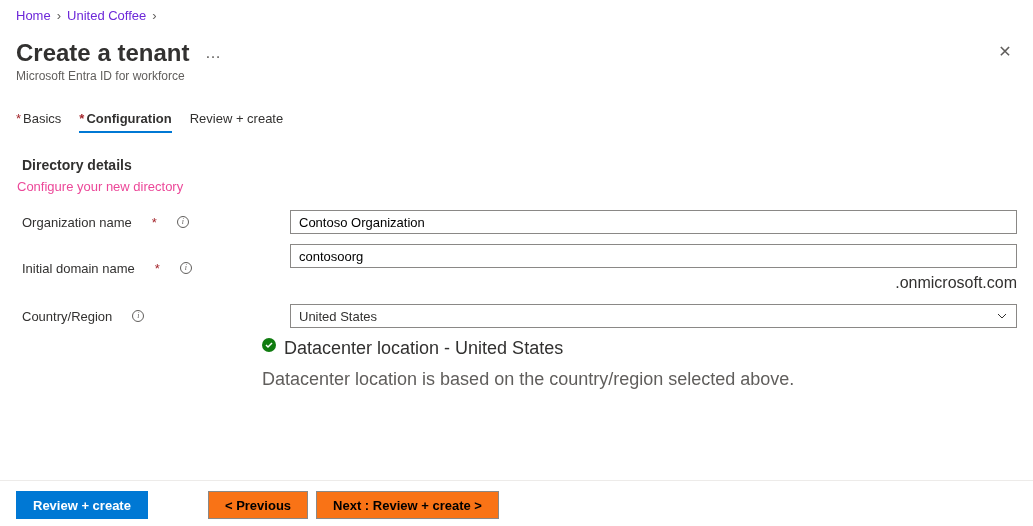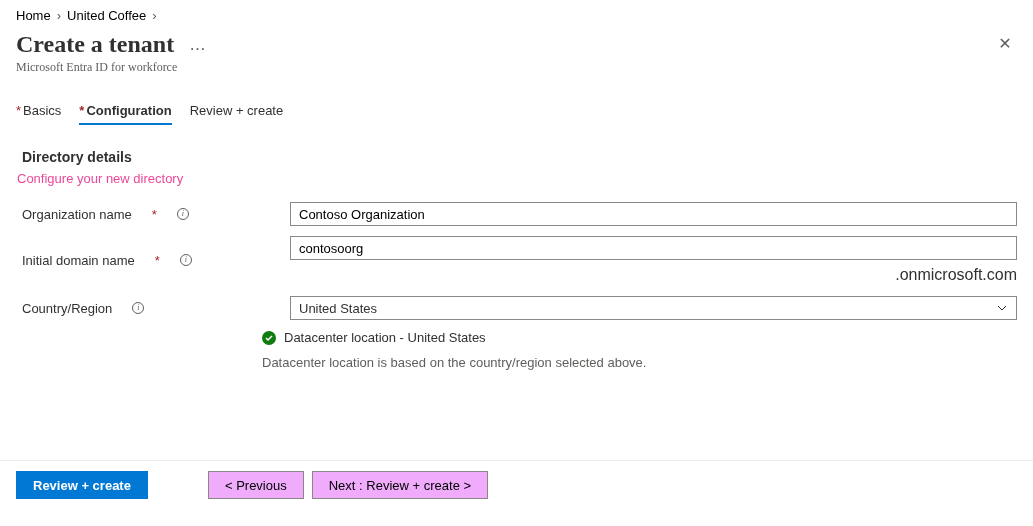--- a/index.html
+++ b/index.html
@@ -15,32 +15,31 @@
     padding: 8px 16px 0 16px;
     position: relative;
   }
   .breadcrumb {
     display: flex;
     align-items: center;
     gap: 6px;
     font-size: 13px;
   }
   .breadcrumb a {
-    color: #000000;
+    color: #6d28d9;
     text-decoration: none;
   }
   .breadcrumb .sep {
     color: #605e5c;
   }
   .header-row {
     display: flex;
     align-items: flex-start;
     justify-content: space-between;
-    margin-top: 8px;
-    font-family: Liberation Serif, serif;
+    margin-top: 16px;
   }
   .title-block h1 {
     font-size: 24px;
     font-weight: 600;
     margin: 0;
     display: inline-block;
     vertical-align: middle;
   }
   .ellipsis {
     display: inline-block;
@@ -162,23 +161,23 @@
   }
   .chevron-down svg { display: block; }
   .suffix {
     font-size: 16px;
     color: #323130;
     text-align: right;
     margin-top: 6px;
   }
   .info-line {
     margin-left: 246px;
-    font-size: 13px;
-    display: flex;
-    align-items: center;
+    font-size: 18px;
+    display: flex;
+    align-items: flex-start;
     gap: 8px;
     margin-top: 8px;
   }
   .info-line.muted {
     color: #605e5c;
     margin-top: 10px;
   }
   .check-circle {
     width: 14px;
     height: 14px;
@@ -199,25 +198,26 @@
     gap: 8px;
     align-items: center;
     margin-top: 90px;
   }
   .btn {
     height: 28px;
     padding: 0 16px;
     font-size: 13px;
     font-family: inherit;
     border: 1px solid #8a8886;
-    background: #f0abfc;
+    background: #f97316;
     cursor: pointer;
     display: inline-flex;
     align-items: center;
     justify-content: center;
+    font-weight: bold;
   }
   .btn.primary {
     background: #0078d4;
     border-color: #0078d4;
     color: #fff;
     font-weight: 600;
   }
   .btn.secondary {
     min-width: 88px;
   }

